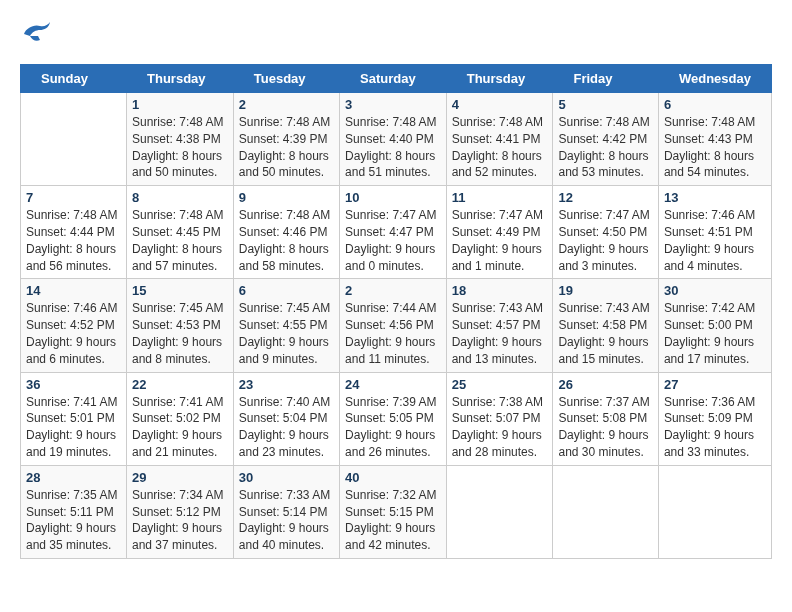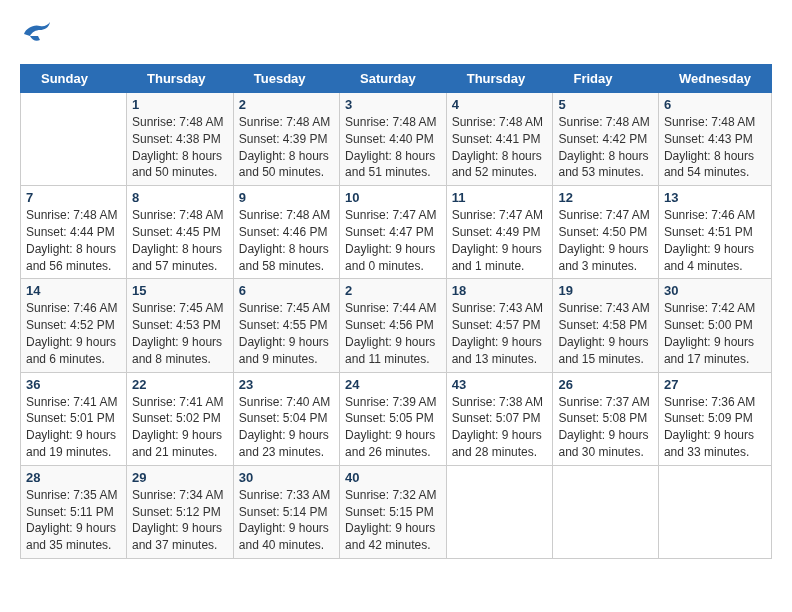--- a/index.html
+++ b/index.html
@@ -219,21 +219,21 @@
         </td>
         <td>
           <span class="day-number">23</span>
           <div class="day-info">Sunrise: 7:40 AM<br>Sunset: 5:04 PM<br>Daylight: 9 hours<br>and 23 minutes.</div>
         </td>
         <td>
           <span class="day-number">24</span>
           <div class="day-info">Sunrise: 7:39 AM<br>Sunset: 5:05 PM<br>Daylight: 9 hours<br>and 26 minutes.</div>
         </td>
         <td>
-          <span class="day-number">43</span>
+          <span class="day-number">25</span>
           <div class="day-info">Sunrise: 7:38 AM<br>Sunset: 5:07 PM<br>Daylight: 9 hours<br>and 28 minutes.</div>
         </td>
         <td>
           <span class="day-number">26</span>
           <div class="day-info">Sunrise: 7:37 AM<br>Sunset: 5:08 PM<br>Daylight: 9 hours<br>and 30 minutes.</div>
         </td>
         <td>
           <span class="day-number">27</span>
           <div class="day-info">Sunrise: 7:36 AM<br>Sunset: 5:09 PM<br>Daylight: 9 hours<br>and 33 minutes.</div>
         </td>

